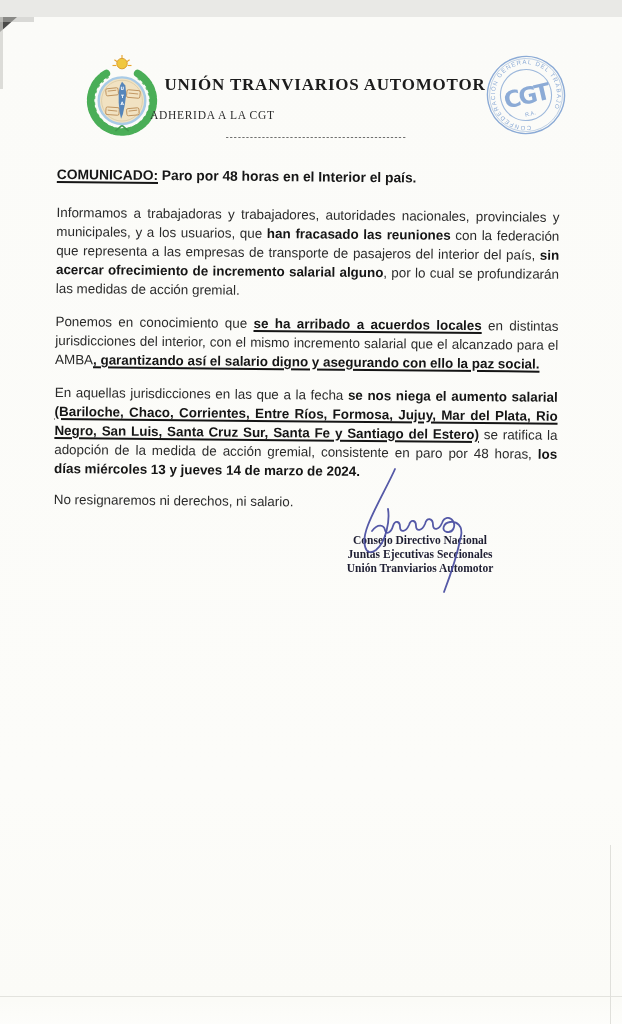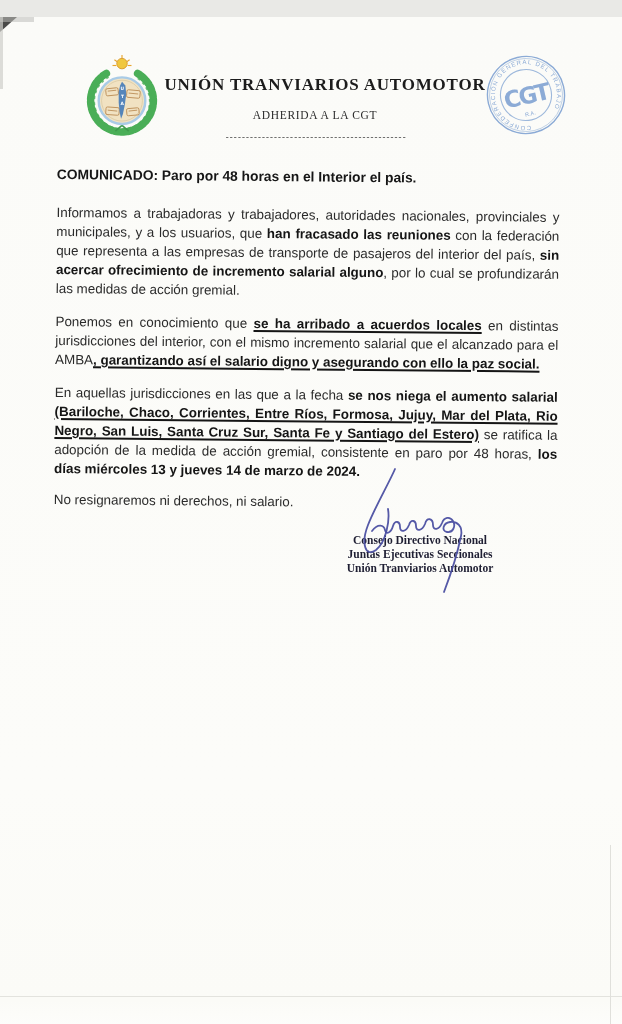--- a/index.html
+++ b/index.html
@@ -18,36 +18,36 @@
 
   
   .uta-logo{position:absolute;left:84px;top:34px;width:76px;height:86px;}
   .cgt-logo{position:absolute;left:484px;top:36px;width:84px;height:84px;transform:rotate(-13deg);}
   .header-title{
     position:absolute;left:158px;top:58px;width:334px;text-align:center;
     font-family:"Liberation Serif", serif;font-weight:700;font-size:17px;
     letter-spacing:.8px;color:#1c1c1c;
   }
   .header-subtitle{
-    position:absolute;left:150px;top:92px;width:330px;text-align:center;
+    position:absolute;left:150px;top:92px;width:330px;
     font-family:"Liberation Serif", serif;font-size:11.5px;letter-spacing:.7px;color:#2b2b2b;
   }
   .separator{
     position:absolute;left:150px;top:115px;width:330px;text-align:center;
     font-family:"DejaVu Sans Mono", monospace;font-size:9px;letter-spacing:-1.4px;color:#3a3a3a;
   }
 
   
   .doc-body{
     position:absolute;left:57px;top:148px;width:503px;
     transform:rotate(.55deg);transform-origin:0 0;
     font-size:13.4px;line-height:19px;color:#2b2b2b;
   }
   .doc-heading{margin:0 0 19px 0;font-size:13.8px;font-weight:700;color:#161616;}
-  .doc-heading .u{text-decoration-thickness:1.6px;text-underline-offset:2px;}
+  .doc-heading .u{text-decoration:underline;text-decoration-thickness:1.6px;text-underline-offset:2px;}
   .para{margin:0 0 14px 0;text-align:justify;}
   .para .b{font-weight:700;color:#151515;}
   .para .u{text-decoration:underline;text-decoration-thickness:1.5px;text-underline-offset:2px;}
   .closing{margin:-2px 0 0 0;text-align:left;}
 
   
   .signature-svg{position:absolute;left:332px;top:448px;width:175px;height:140px;pointer-events:none;z-index:3;}
   .sig-path{fill:none;stroke:var(--ink,#474b9f);stroke-width:1.8;stroke-linecap:round;stroke-linejoin:round;opacity:.92;}
   .signature-text{
     position:absolute;left:320px;top:516px;width:200px;text-align:center;z-index:2;

